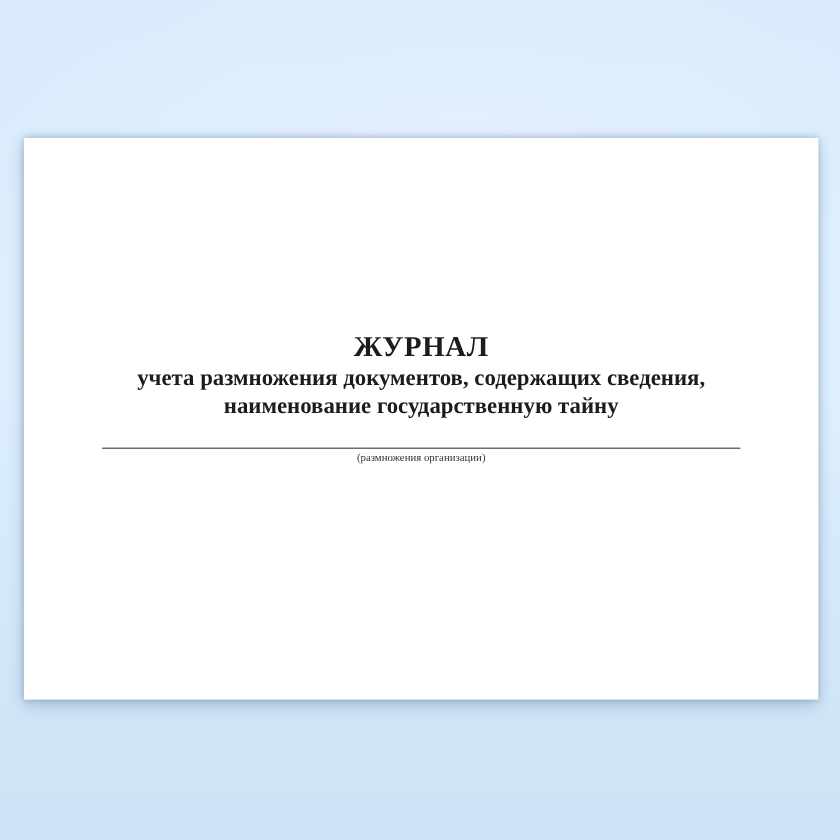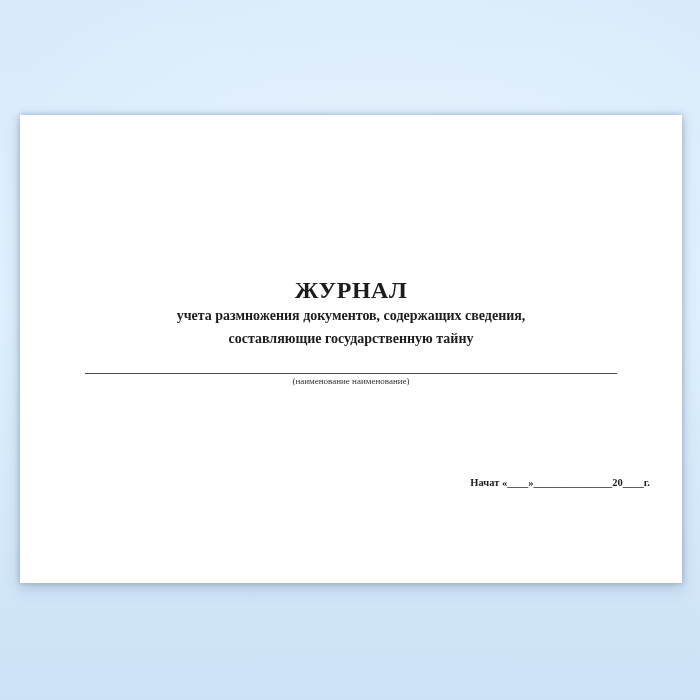--- a/index.html
+++ b/index.html
@@ -38,21 +38,21 @@
     text-align: center;
     color: var(--text);
     font-weight: bold;
   }
   .doc-title {
     font-size: 24px;
     line-height: 27px;
     letter-spacing: 0.5px;
   }
   .doc-subtitle {
-    font-size: 14px;
+    font-size: 19px;
     line-height: 23px;
   }
   .org-block {
     position: absolute;
     top: 258px; left: 65px;
     width: 532px;
     text-align: center;
   }
   .org-line {
     height: 0;
@@ -79,26 +79,25 @@
 </style>
 </head>
 <body>
 
 <div class="scene">
   <div class="sheet">
 
     <div class="title-block">
       <div class="doc-title">ЖУРНАЛ</div>
       <div class="doc-subtitle">учета размножения документов, содержащих сведения,</div>
-      <div class="doc-subtitle">составляющие государственную тайну</div>
+      <div class="doc-subtitle">наименование государственную тайну</div>
     </div>
 
     <div class="org-block">
       <div class="org-line"></div>
-      <div class="org-caption">(наименование наименование)</div>
+      <div class="org-caption">(размножения организации)</div>
     </div>
 
     <div class="fields-block">
-      <div class="field-line">Начат «____»_______________20____г.</div>
     </div>
 
   </div>
 </div>
 
 </body></html>

